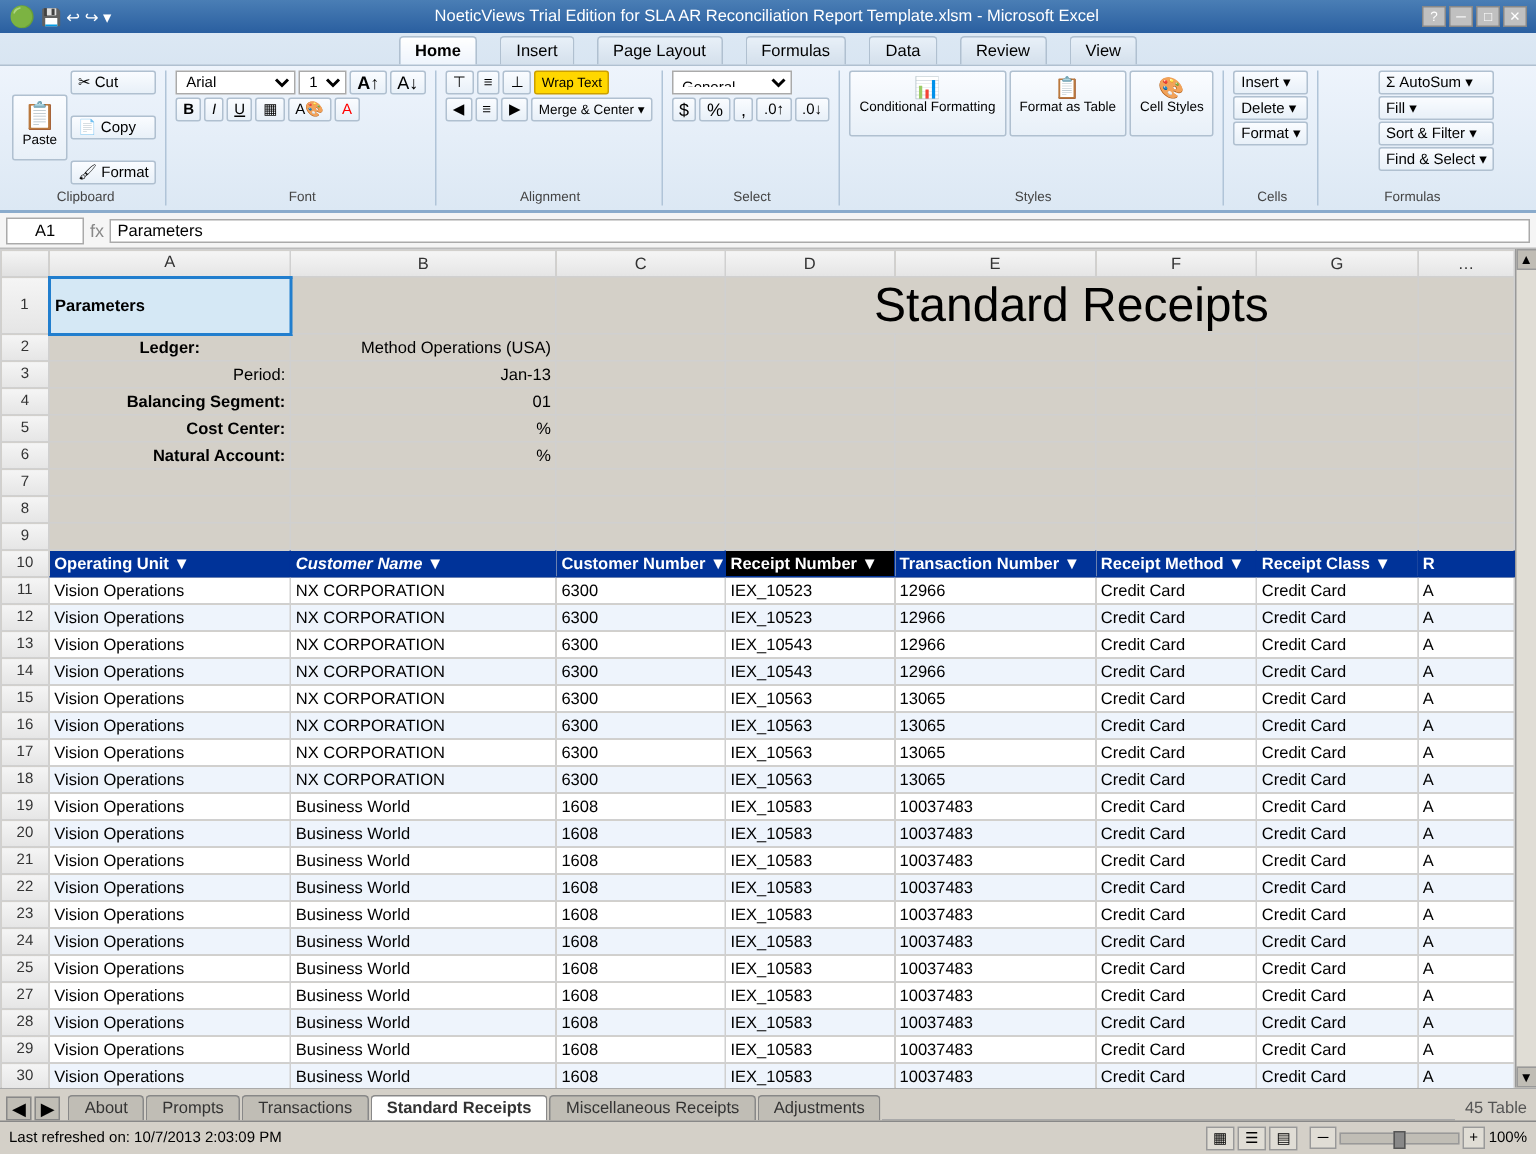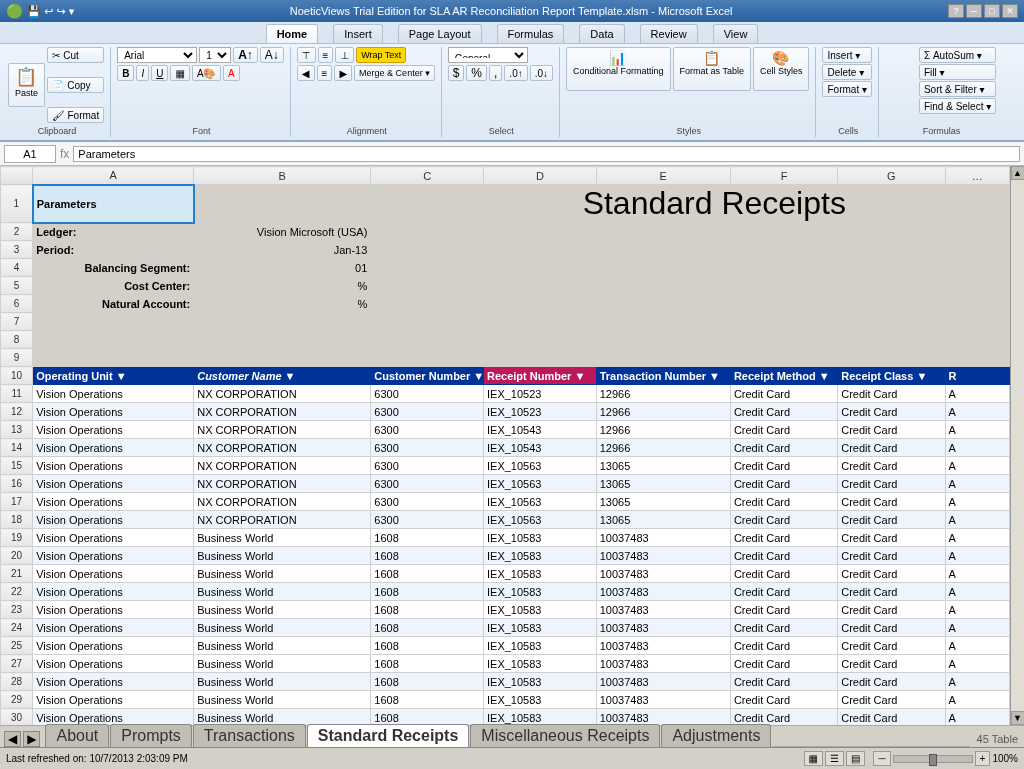--- a/index.html
+++ b/index.html
@@ -86,21 +86,21 @@
       display: flex;
       align-items: flex-end;
       padding-left: 4px;
       gap: 1px;
     }
     .sheet-tab {
       padding: 2px 10px;
       background: #c0bdb5;
       border: 1px solid #888;
       border-bottom: none;
-      font-size: 16px;
+      font-size: 11px;
       cursor: pointer;
       border-radius: 3px 3px 0 0;
       color: #333;
     }
     .sheet-tab.active {
       background: white;
       font-weight: bold;
       color: #333;
     }
 
@@ -407,33 +407,33 @@
                 <td class="row-header">1</td>
                 <td style="background:#d5e8f5;border:2px solid #217ece;font-weight:bold;">Parameters</td>
                 <td></td>
                 <td></td>
                 <td colspan="4" style="text-align:center;font-size:32px;font-weight:normal;border:none;">Standard Receipts</td>
                 <td></td>
               </tr>
 
               <tr>
                 <td class="row-header">2</td>
-                <td style="text-align:left;font-weight:bold;">Ledger:</td>
-                <td style="text-align:right;">Vision Microsoft (USA)</td>
+                <td style="text-align:center;font-weight:bold;">Ledger:</td>
+                <td style="text-align:right;">Method Operations (USA)</td>
                 <td></td>
                   <td></td>
                   <td></td>
                   <td></td>
                   <td></td>
                   <td></td>
               </tr>
 
               <tr>
                 <td class="row-header">3</td>
-                <td style="text-align:left;font-weight:bold;">Period:</td>
+                <td style="text-align:right;font-weight:normal;">Period:</td>
                 <td style="text-align:right;">Jan-13</td>
                 <td></td>
                   <td></td>
                   <td></td>
                   <td></td>
                   <td></td>
                   <td></td>
               </tr>
 
               <tr>
@@ -506,21 +506,21 @@
                   <td></td>
                   <td></td>
                   <td></td>
               </tr>
 
               <tr style="background:#003399;">
                 <td class="row-header">10</td>
                 <td style="background:#003399;color:white;font-weight:bold;border-color:#003399;">Operating Unit ▼</td>
                 <td style="background:#003399;color:white;font-weight:bold;border-color:#003399;font-style:italic;">Customer Name ▼</td>
                 <td style="background:#003399;color:white;font-weight:bold;border-color:#003399;">Customer Number ▼</td>
-                <td style="background:#be185d;color:white;font-weight:bold;border-color:#003399;">Receipt Number ▼</td>
+                <td style="background:#000000;color:white;font-weight:bold;border-color:#003399;">Receipt Number ▼</td>
                 <td style="background:#003399;color:white;font-weight:bold;border-color:#003399;">Transaction Number ▼</td>
                 <td style="background:#003399;color:white;font-weight:bold;border-color:#003399;">Receipt Method ▼</td>
                 <td style="background:#003399;color:white;font-weight:bold;border-color:#003399;">Receipt Class ▼</td>
                 <td style="background:#003399;color:white;font-weight:bold;border-color:#003399;">R</td>
               </tr>
 
               <tr class="row-odd">
                 <td class="row-header">11</td>
                 <td>Vision Operations</td>
                   <td>NX CORPORATION</td>

